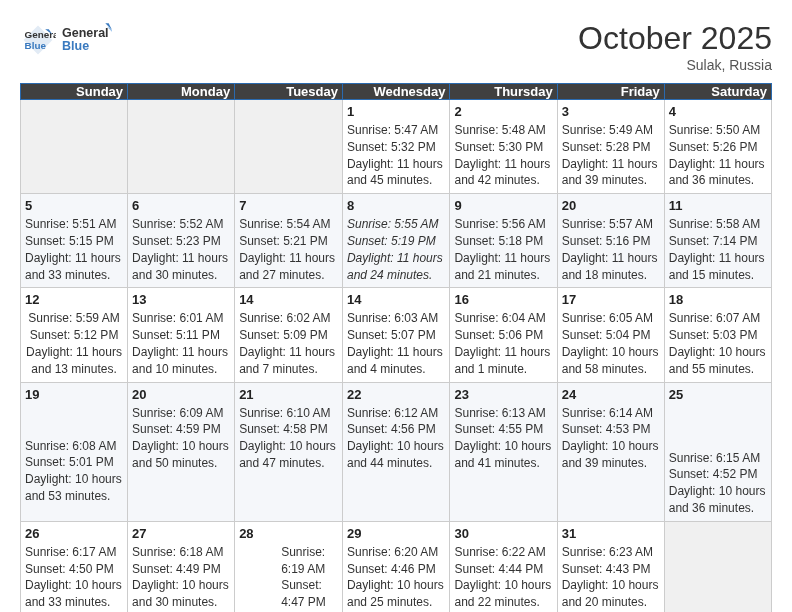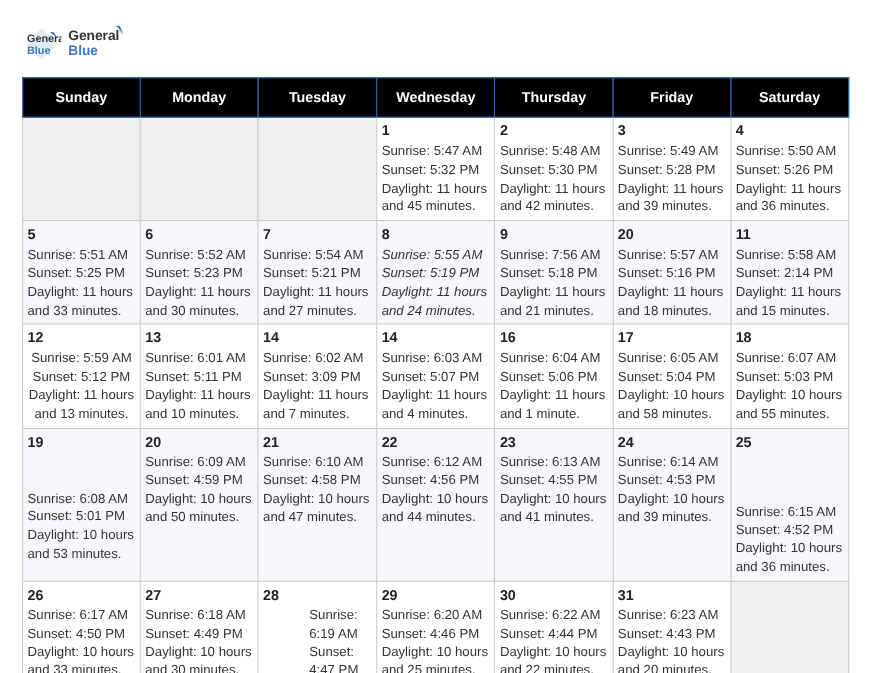--- a/index.html
+++ b/index.html
@@ -36,24 +36,24 @@
     .location {
       font-size: 14px;
       color: #555;
     }
     .calendar {
       width: 100%;
       border-collapse: collapse;
       font-size: 11px;
     }
     .calendar thead th {
-      background: #000000;
+      background: #404040;
       color: #fff;
-      padding: 10px 4px;
-      text-align: center;
+      padding: 0 4px;
+      text-align: right;
       font-size: 13px;
       font-weight: bold;
       border: 1px solid #2a6aaf;
     }
     .calendar tbody td {
       border: 1px solid #ccc;
       vertical-align: top;
       padding: 4px;
       width: 108px;
       min-height: 80px;
@@ -93,20 +93,24 @@
       <div style="display:flex;align-items:center;">
         <svg width="50" height="40" viewBox="0 0 60 44">
           <text x="0" y="18" font-size="15" font-weight="bold" fill="#333" font-family="Arial">General</text>
           <text x="0" y="34" font-size="15" font-weight="bold" fill="#3a7abf" font-family="Arial">Blue</text>
           <polygon points="52,2 60,10 56,2" fill="#3a7abf"></polygon>
           <polygon points="54,6 62,14 58,8" fill="#5a9de0" opacity="0.7"></polygon>
         </svg>
       </div>
     </div>
   </div>
+  <div class="title-block">
+    <div class="month-title">October 2025</div>
+    <div class="location">Sulak, Russia</div>
+  </div>
 </div>
 
 <table class="calendar">
   <thead>
     <tr>
     <th>Sunday</th>
         <th>Monday</th>
         <th>Tuesday</th>
         <th>Wednesday</th>
         <th>Thursday</th>
@@ -145,21 +149,21 @@
           <div class="day-info" style="white-space: pre-line;">Sunrise: 5:50 AM
 Sunset: 5:26 PM
 Daylight: 11 hours
 and 36 minutes.</div>
         </td>
       </tr>
       <tr>
         <td>
           <div class="day-num">5</div>
           <div class="day-info" style="white-space: pre-line;">Sunrise: 5:51 AM
-Sunset: 5:25 PM
+Sunset: 5:15 PM
 Daylight: 11 hours
 and 33 minutes.</div>
         </td>
         <td>
           <div class="day-num">6</div>
           <div class="day-info" style="white-space: pre-line;">Sunrise: 5:52 AM
 Sunset: 5:23 PM
 Daylight: 11 hours
 and 30 minutes.</div>
         </td>
@@ -172,36 +176,36 @@
         </td>
         <td>
           <div class="day-num">8</div>
           <div class="day-info" style="white-space: pre-line; font-style: italic;">Sunrise: 5:55 AM
 Sunset: 5:19 PM
 Daylight: 11 hours
 and 24 minutes.</div>
         </td>
         <td>
           <div class="day-num">9</div>
-          <div class="day-info" style="white-space: pre-line;">Sunrise: 7:56 AM
+          <div class="day-info" style="white-space: pre-line;">Sunrise: 5:56 AM
 Sunset: 5:18 PM
 Daylight: 11 hours
 and 21 minutes.</div>
         </td>
         <td>
           <div class="day-num">20</div>
           <div class="day-info" style="white-space: pre-line;">Sunrise: 5:57 AM
 Sunset: 5:16 PM
 Daylight: 11 hours
 and 18 minutes.</div>
         </td>
         <td>
           <div class="day-num">11</div>
           <div class="day-info" style="white-space: pre-line;">Sunrise: 5:58 AM
-Sunset: 2:14 PM
+Sunset: 7:14 PM
 Daylight: 11 hours
 and 15 minutes.</div>
         </td>
       </tr>
       <tr>
         <td>
           <div class="day-num">12</div>
           <div class="day-info" style="white-space: pre-line; text-align: center;">Sunrise: 5:59 AM
 Sunset: 5:12 PM
 Daylight: 11 hours
@@ -210,21 +214,21 @@
         <td>
           <div class="day-num">13</div>
           <div class="day-info" style="white-space: pre-line;">Sunrise: 6:01 AM
 Sunset: 5:11 PM
 Daylight: 11 hours
 and 10 minutes.</div>
         </td>
         <td>
           <div class="day-num">14</div>
           <div class="day-info" style="white-space: pre-line;">Sunrise: 6:02 AM
-Sunset: 3:09 PM
+Sunset: 5:09 PM
 Daylight: 11 hours
 and 7 minutes.</div>
         </td>
         <td>
           <div class="day-num">14</div>
           <div class="day-info" style="white-space: pre-line;">Sunrise: 6:03 AM
 Sunset: 5:07 PM
 Daylight: 11 hours
 and 4 minutes.</div>
         </td>

